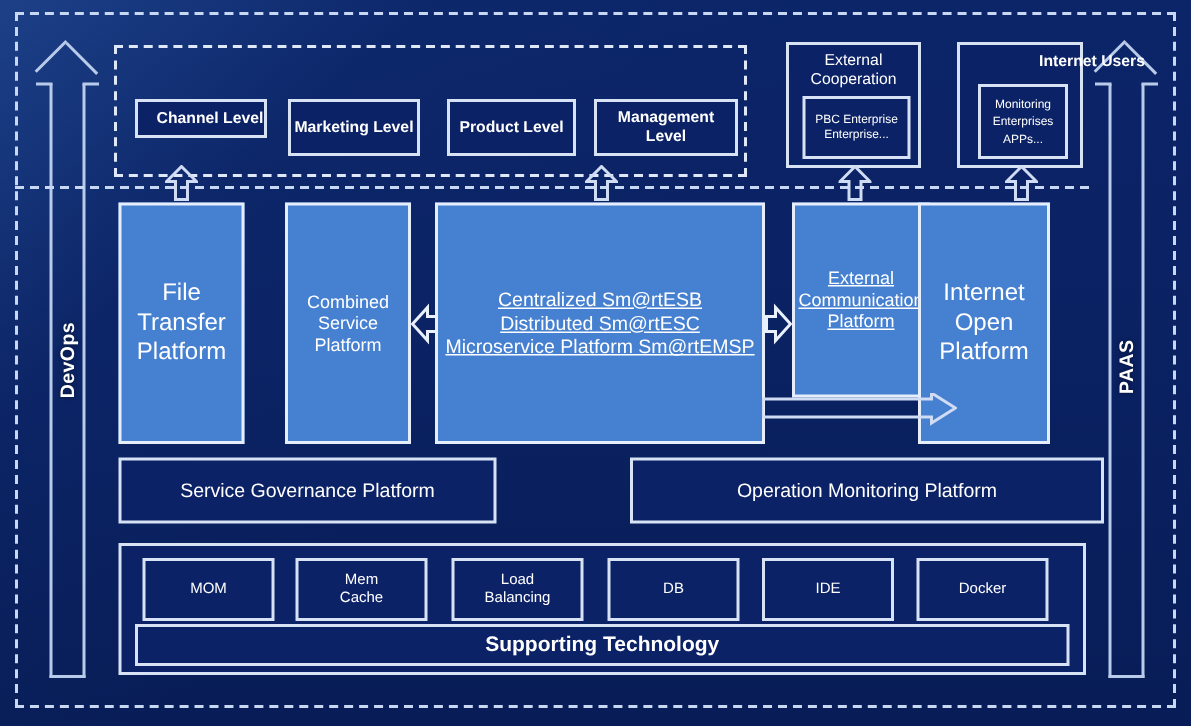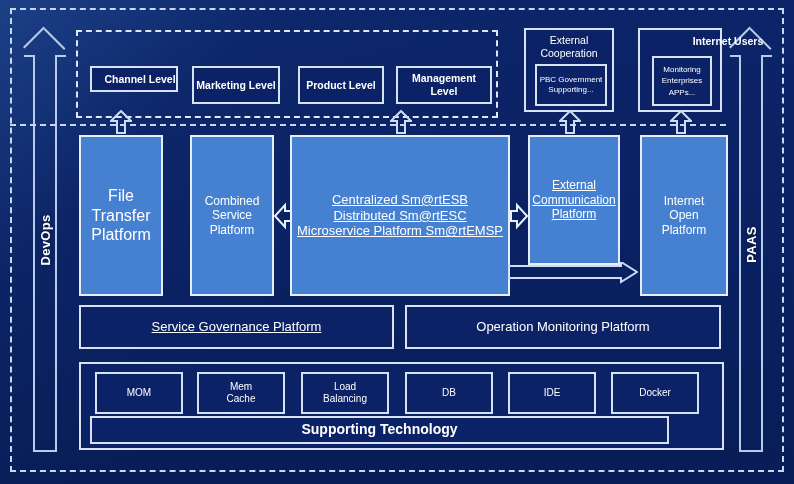--- a/index.html
+++ b/index.html
@@ -121,21 +121,21 @@
   <div class="box navy-box" style="left:298px;top:66px;width:86px;height:38px;font-size:10.5px;font-weight:bold;">
     <span>Product Level</span>
   </div>
   <div class="box navy-box" style="left:396px;top:66px;width:96px;height:38px;font-size:10.5px;font-weight:bold;">
     <span>Management Level</span>
   </div>
 
   <div class="box navy-box" style="left:524px;top:28px;width:90px;height:84px;display:block;">
     <div class="lbl" style="position:absolute;left:0;top:4px;width:100%;text-align:center;font-size:10.5px;font-weight:normal;line-height:1.25;">External Cooperation</div>
     <div class="navy-box" style="position:absolute;left:9px;top:34px;width:72px;height:42px;box-sizing:border-box;display:flex;align-items:center;justify-content:center;">
-      <span class="lbl" style="font-size:8px;line-height:1.3;text-align:center;">PBC Government Supporting...</span>
+      <span class="lbl" style="font-size:8px;line-height:1.3;text-align:center;">PBC Enterprise Enterprise...</span>
     </div>
   </div>
 
   <div class="box navy-box" style="left:638px;top:28px;width:84px;height:84px;display:block;">
     <div class="lbl" style="position:absolute;left:0;top:5px;width:100%;text-align:center;font-size:10.5px;font-weight:bold;padding-left:48px;">Internet Users</div>
     <div class="navy-box" style="position:absolute;left:12px;top:26px;width:60px;height:50px;box-sizing:border-box;display:flex;align-items:center;justify-content:center;">
       <span class="lbl" style="font-size:8px;line-height:1.45;text-align:center;">Monitoring Enterprises APPs...</span>
     </div>
   </div>
 
@@ -179,21 +179,21 @@
     <div class="lbl">Distributed Sm@rtESC</div>
     <div class="lbl">Microservice Platform Sm@rtEMSP</div>
   </div>
 
   <div class="box blue-box" style="left:528px;top:135px;width:92px;height:130px;flex-direction:column;font-size:12px;text-decoration:underline;">
     <div class="lbl">External</div>
     <div class="lbl">Communication</div>
     <div class="lbl">Platform</div>
   </div>
 
-  <div class="box blue-box" style="left:640px;top:135px;width:88px;height:161px;flex-direction:column;font-size:12px;">
+  <div class="box blue-box" style="left:612px;top:135px;width:88px;height:161px;flex-direction:column;font-size:16px;">
     <div class="lbl">Internet</div>
     <div class="lbl">Open</div>
     <div class="lbl">Platform</div>
   </div>
 
   <div class="h-arrow" style="left:274px;top:202px;">
     <svg width="18" height="28" viewBox="0 0 18 28">
       <polygon points="1,14 11,3 11,9 17,9 17,19 11,19 11,25" fill="none" stroke="#e9f0fb" stroke-width="2"></polygon>
     </svg>
   </div>
@@ -203,24 +203,24 @@
       <polygon points="17,14 7,3 7,9 1,9 1,19 7,19 7,25" fill="none" stroke="#e9f0fb" stroke-width="2"></polygon>
     </svg>
   </div>
 
   <div class="h-arrow" style="left:508px;top:262px;">
     <svg width="130" height="24" viewBox="0 0 130 24">
       <polygon points="0,4 113,4 113,0 129,10 113,20 113,16 0,16" fill="none" stroke="#cfdcf3" stroke-width="2"></polygon>
     </svg>
   </div>
 
-  <div class="box navy-box" style="left:79px;top:305px;width:315px;height:44px;font-size:13px;text-decoration:underline;">
+  <div class="box navy-box" style="left:79px;top:305px;width:252px;height:44px;font-size:13px;">
     <span>Service Governance Platform</span>
   </div>
-  <div class="box navy-box" style="left:405px;top:305px;width:316px;height:44px;font-size:13px;">
+  <div class="box navy-box" style="left:420px;top:305px;width:316px;height:44px;font-size:13px;">
     <span>Operation Monitoring Platform</span>
   </div>
 
   <div class="navy-box" style="position:absolute;left:79px;top:362px;width:645px;height:88px;box-sizing:border-box;"></div>
 
   <div class="box navy-box" style="left:95px;top:372px;width:88px;height:42px;flex-direction:column;font-size:10px;">
     <div class="lbl">MOM</div>
   </div>
   <div class="box navy-box" style="left:197px;top:372px;width:88px;height:42px;flex-direction:column;font-size:10px;">
     <div class="lbl">Mem</div>
@@ -233,17 +233,17 @@
   <div class="box navy-box" style="left:405px;top:372px;width:88px;height:42px;flex-direction:column;font-size:10px;">
     <div class="lbl">DB</div>
   </div>
   <div class="box navy-box" style="left:508px;top:372px;width:88px;height:42px;flex-direction:column;font-size:10px;">
     <div class="lbl">IDE</div>
   </div>
   <div class="box navy-box" style="left:611px;top:372px;width:88px;height:42px;flex-direction:column;font-size:10px;text-align:right;">
     <div class="lbl">Docker</div>
   </div>
 
-  <div class="box navy-box" style="left:90px;top:416px;width:579px;height:28px;font-size:14px;font-weight:bold;">
+  <div class="box navy-box" style="left:90px;top:416px;width:623px;height:28px;font-size:14px;font-weight:bold;">
     <span>Supporting Technology</span>
   </div>
 
 </div>
 
 </body></html>

